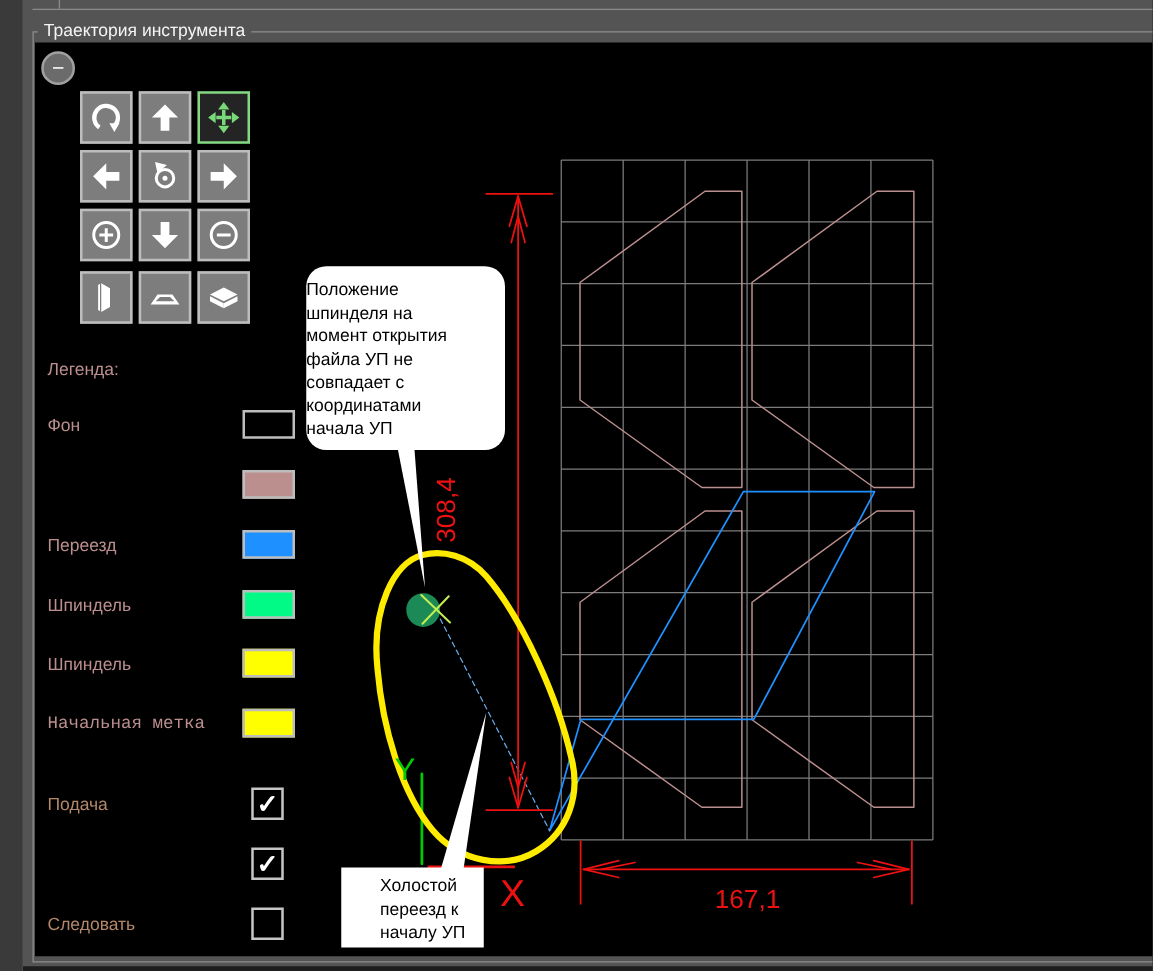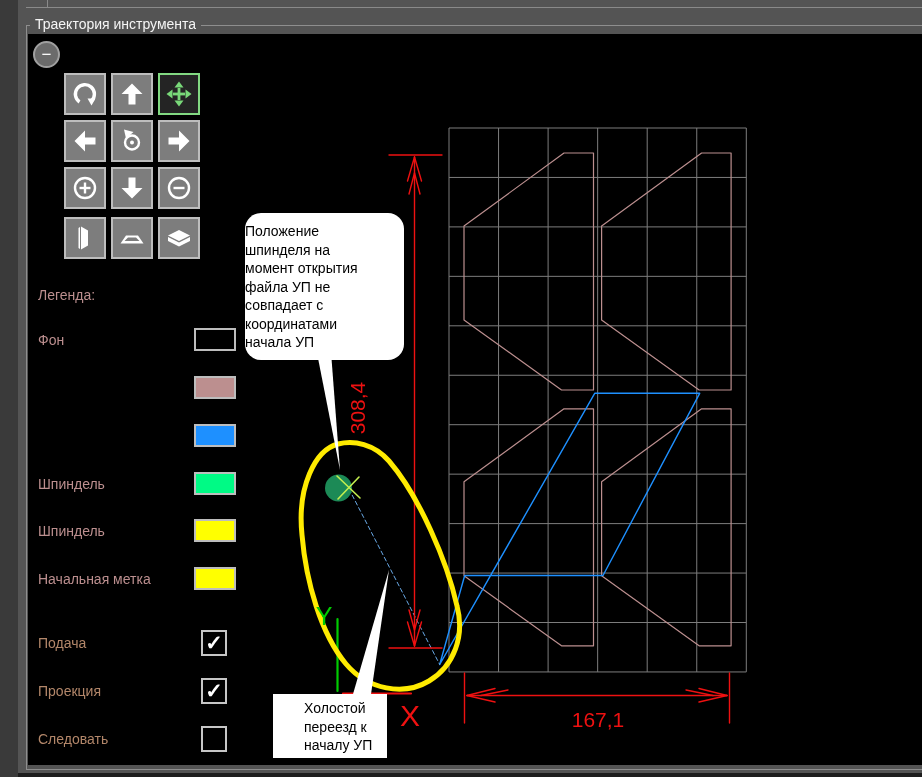--- a/index.html
+++ b/index.html
@@ -123,37 +123,37 @@
     </svg>
   </button>
 
   <div class="lab" style="left:20px;width:140px;top:285px;">Легенда:</div>
 
   <div class="lab" style="top:330px;">Фон</div>
   <div class="sw" style="top: 328px; background-color: rgb(0, 0, 0);"></div>
 
   <div class="sw" style="top: 376px; background-color: rgb(188, 143, 143);"></div>
 
+  <div class="lab" style="top:426px;">Переезд</div>
   <div class="sw" style="top: 424px; background-color: rgb(30, 144, 255);"></div>
 
   <div class="lab" style="top:474px;">Шпиндель</div>
   <div class="sw" style="top: 472px; background-color: rgb(0, 250, 133);"></div>
 
   <div class="lab" style="top:521px;">Шпиндель</div>
   <div class="sw" style="top: 519px; background-color: rgb(255, 255, 0);"></div>
 
-  <div class="lab" style="top:569px;">Начальная метка</div>
+  <div class="lab" style="top:569px;font-family:Liberation Mono, monospace;">Начальная метка</div>
   <div class="sw" style="top: 567px; background-color: rgb(255, 255, 0);"></div>
 
   <div class="lab cblab" style="top:633px;">Подача</div>
   <div class="cb" style="top:630px;">
     <span>✓</span>
   </div>
 
-  <div class="lab cblab" style="top:681px;">Проекция</div>
   <div class="cb" style="top:678px;">
     <span>✓</span>
   </div>
 
   <div class="lab cblab" style="top:729px;">Следовать</div>
   <div class="cb" style="top:726px;">
     <span></span>
   </div>
 
   <svg id="plot-svg" width="922" height="777">

